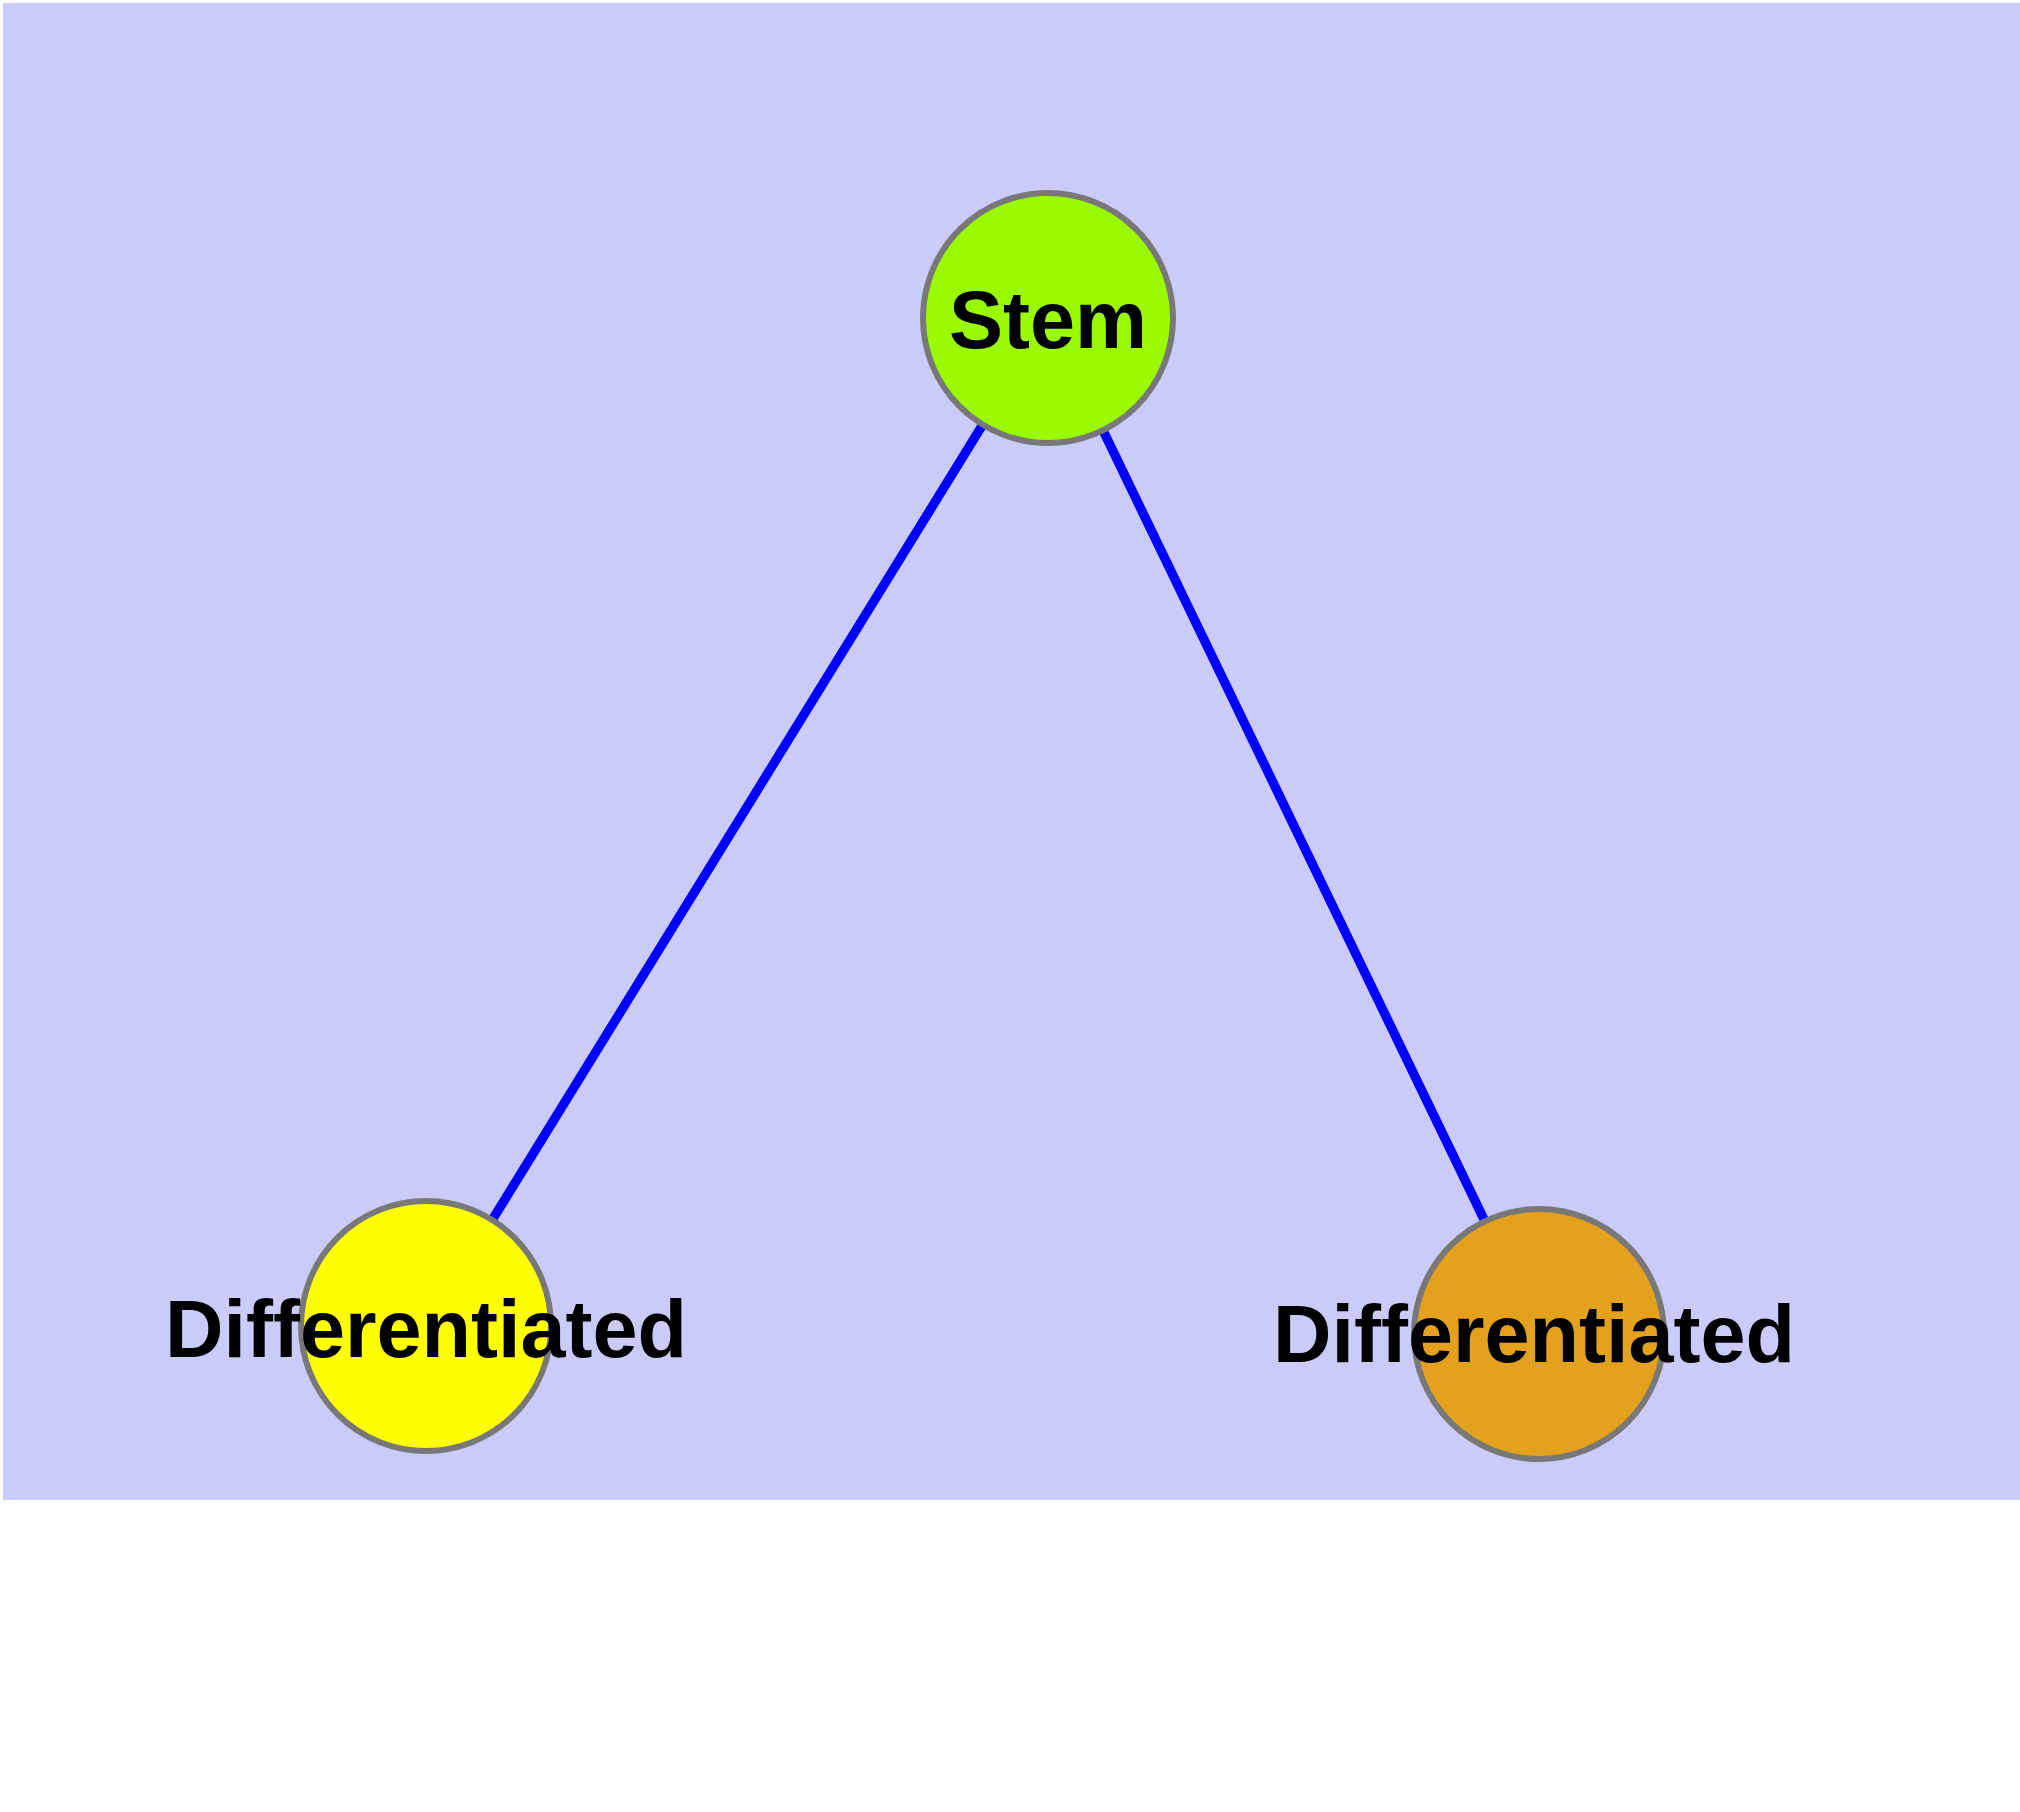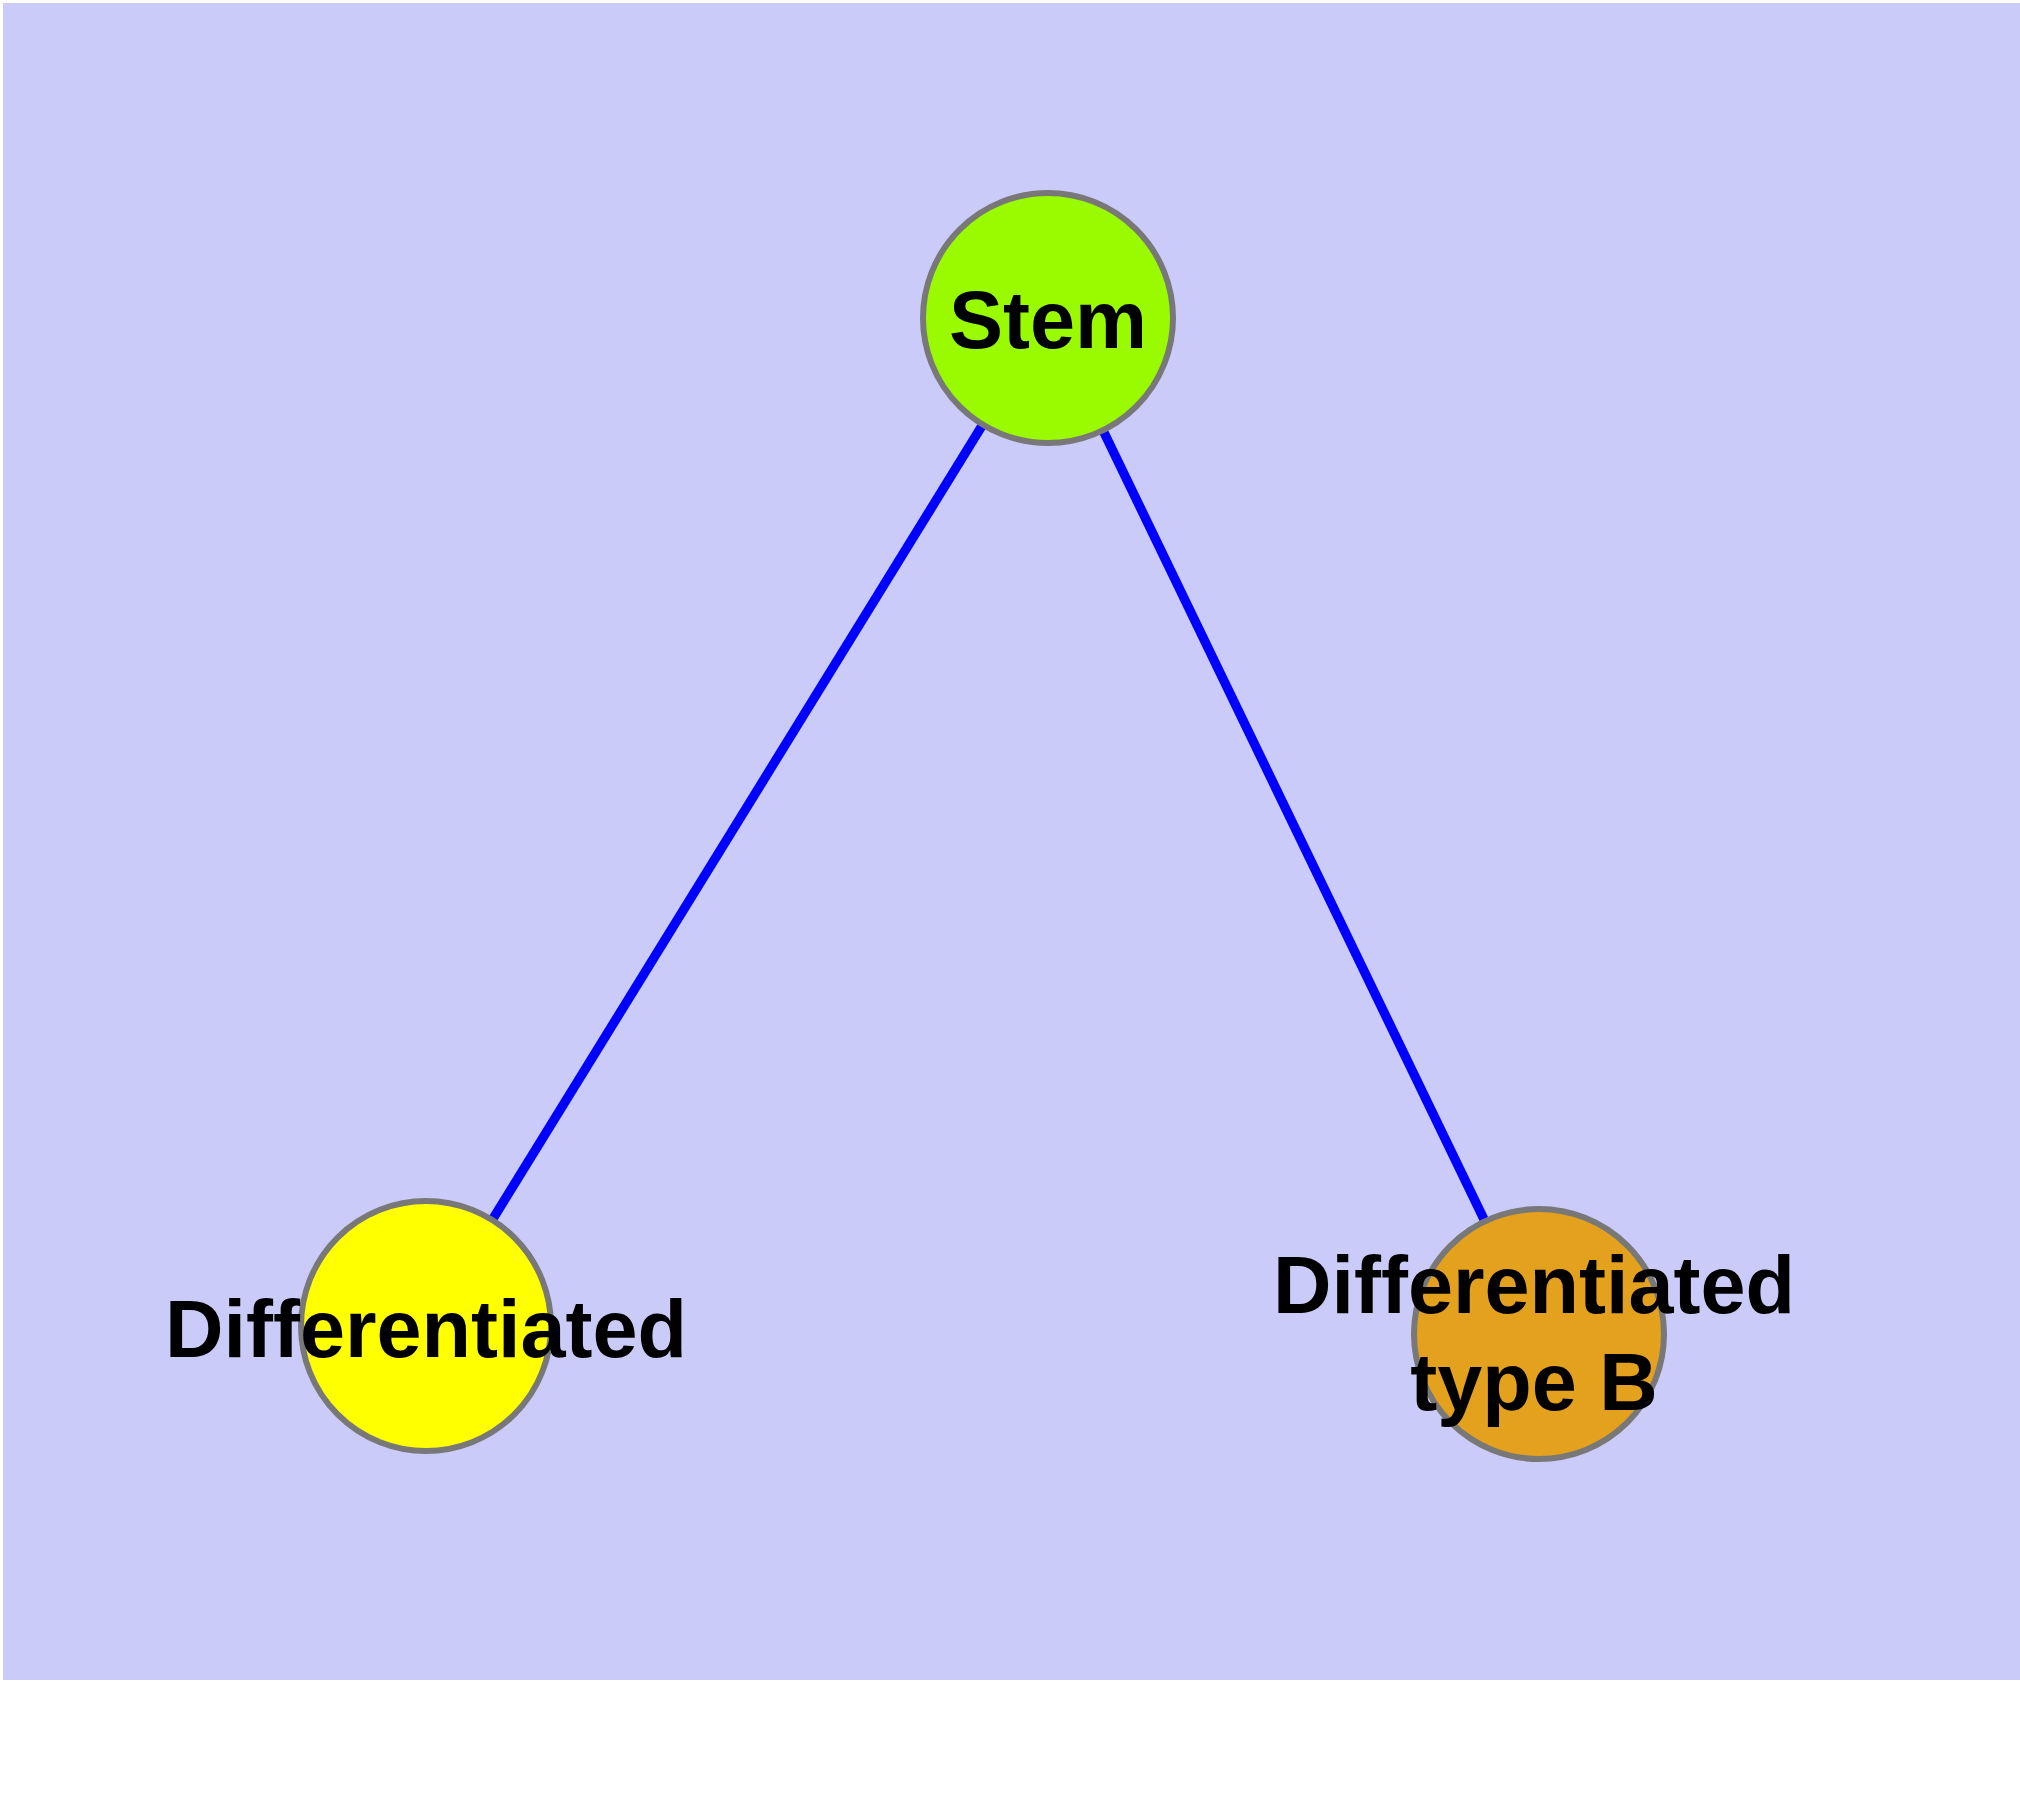--- a/index.html
+++ b/index.html
@@ -2,21 +2,21 @@
 <html style="font-size:13.6px"><head>
 <meta charset="utf-8">
 <style>
   html, body {
     margin: 0;
     padding: 0;
   }
   .page {
     position: relative;
     width: 2021px;
-    height: 1680px;
+    height: 1500px;
     background: #ffffff;
     overflow: hidden;
     font-family: "Liberation Sans", sans-serif;
   }
   .canvas-bg {
     position: absolute;
     left: 3.4px;
     top: 3.4px;
     right: 0;
     bottom: 0;
@@ -76,17 +76,16 @@
   <div class="node node-type-b" style="background-color: rgb(228, 161, 30); border-color: rgb(120, 120, 120);"></div>
 
   <div class="node-label label-stem" style="color: rgb(0, 0, 0);">Stem</div>
 
   <div class="node-label label-type-a" style="color: rgb(0, 0, 0);">
     <div>Differentiated</div>
   </div>
 
   <div class="node-label label-type-b" style="color: rgb(0, 0, 0);">
     <div>Differentiated</div>
-    <div>type B</div>
   </div>
 
 </div>
 
 
 </body></html>

